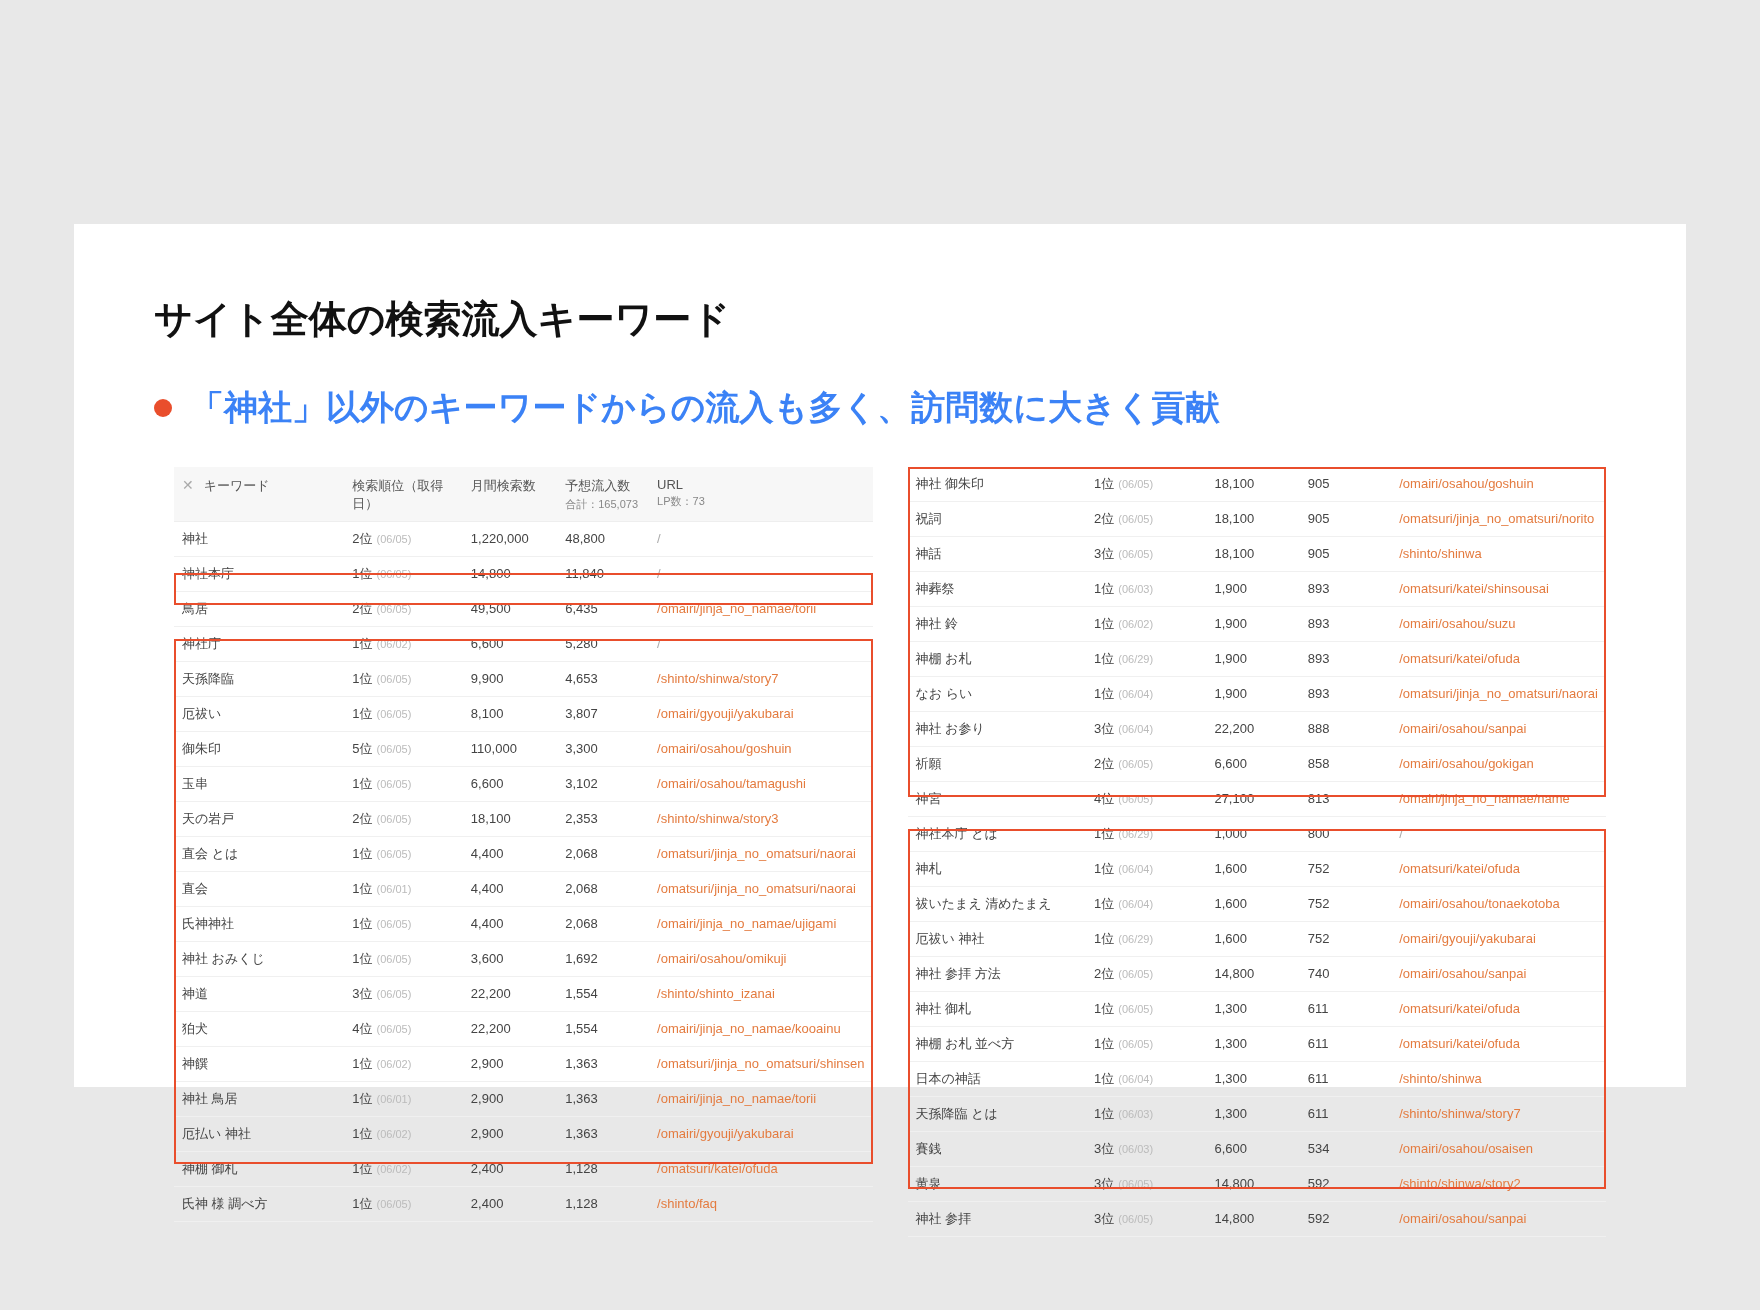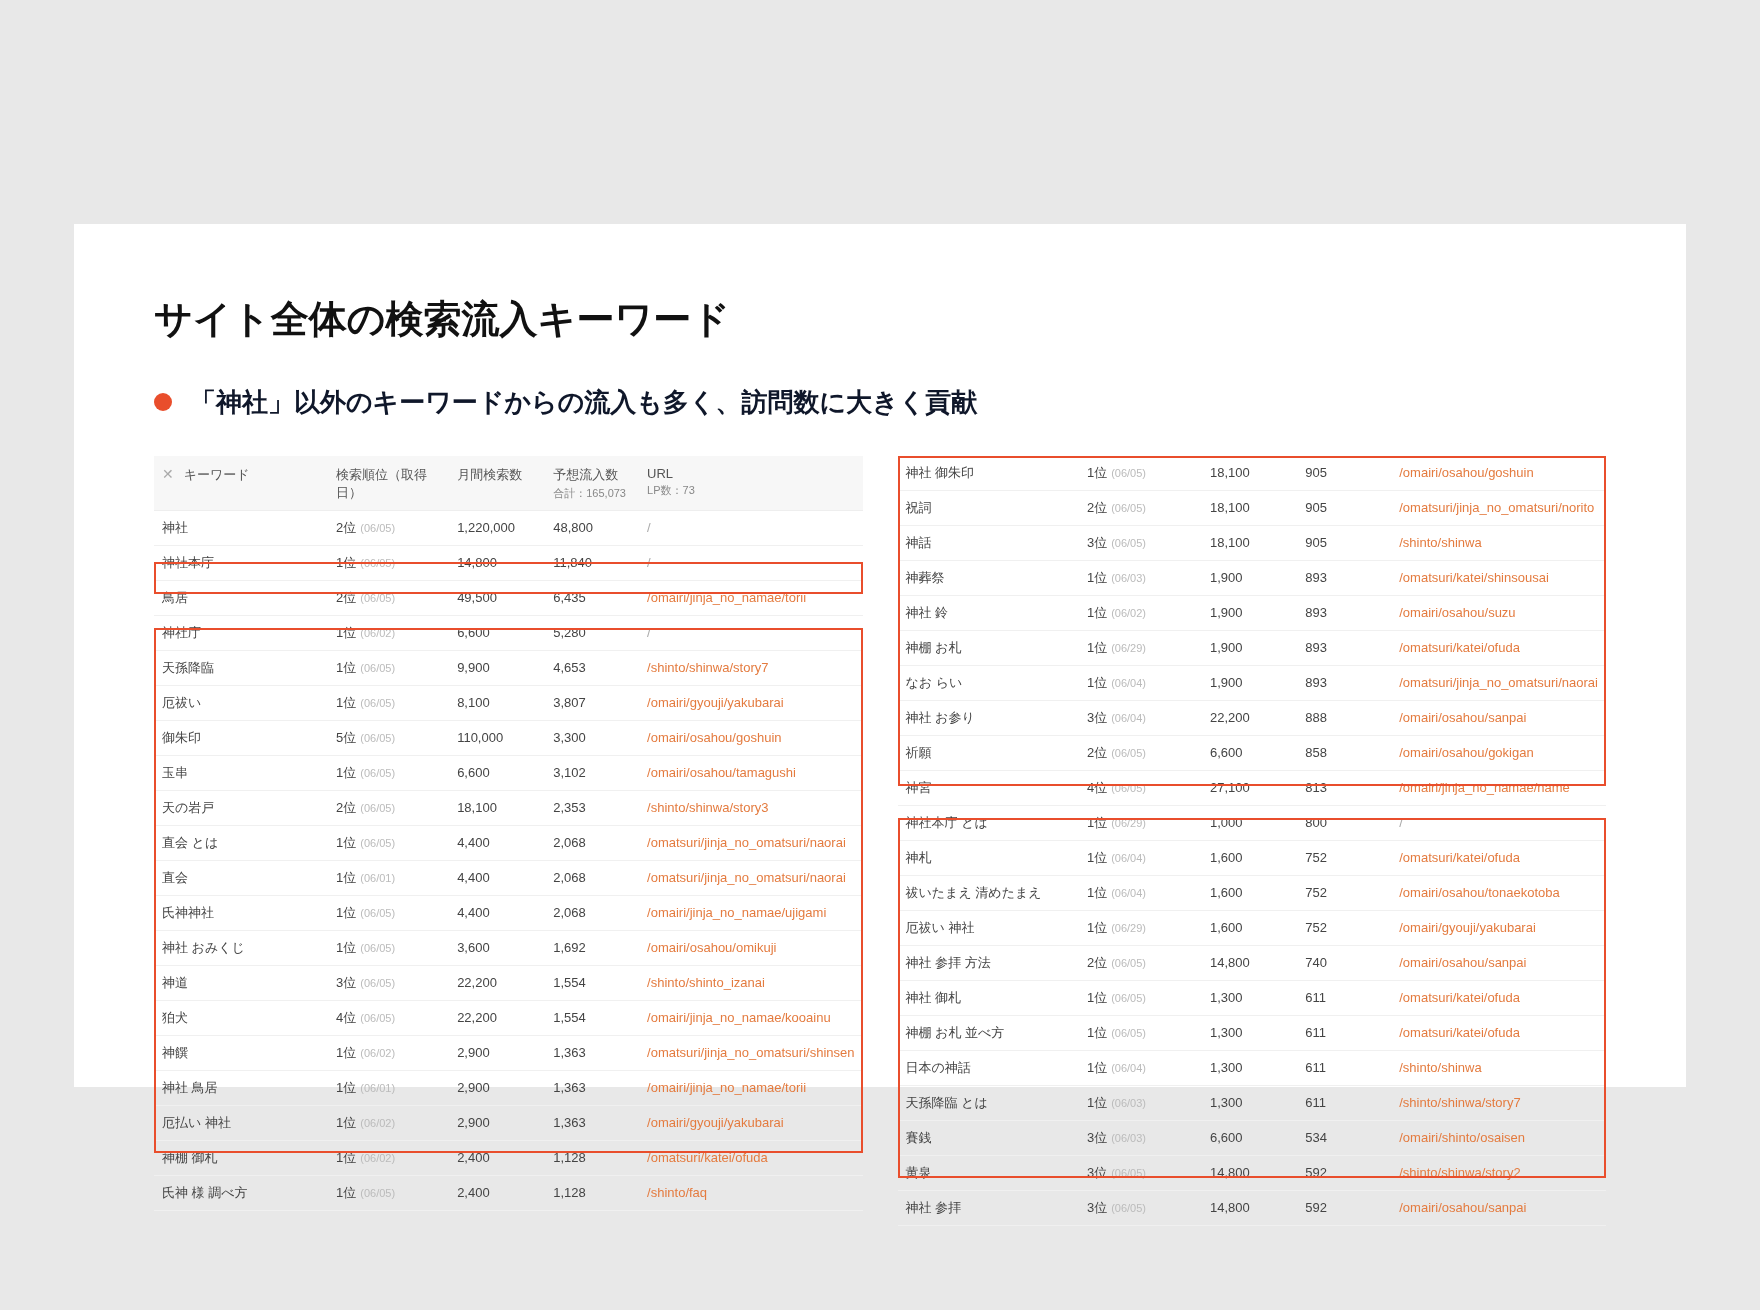--- a/index.html
+++ b/index.html
@@ -31,28 +31,29 @@
     margin-bottom: 36px;
   }
   .bullet {
     width: 18px;
     height: 18px;
     border-radius: 50%;
     background: #e94e2c;
     flex: 0 0 auto;
   }
   .bullet-text {
-    font-size: 26px;
+    font-size: 34px;
     font-weight: 700;
-    color: #0f172a;
+    color: #3b82f6;
   }
   .tables-wrap {
     display: flex;
     gap: 35px;
     align-items: flex-start;
+    margin-left: 20px;
   }
   .table-col { flex: 1; position: relative; }
   table {
     width: 100%;
     border-collapse: collapse;
     font-size: 13px;
     color: #444;
   }
   thead th {
     background: #f7f7f7;
@@ -406,21 +407,21 @@
               <td class="rank-cell"><span>1位</span><span class="date">(06/03)</span></td>
               <td>1,300</td>
               <td>611</td>
               <td class="url-cell"><a href="#">/shinto/shinwa/story7</a></td>
             </tr>
             <tr>
               <td class="kw-cell">賽銭</td>
               <td class="rank-cell"><span>3位</span><span class="date">(06/03)</span></td>
               <td>6,600</td>
               <td>534</td>
-              <td class="url-cell"><a href="#">/omairi/shinto/osaisen</a></td>
+              <td class="url-cell"><a href="#">/omairi/osahou/osaisen</a></td>
             </tr>
             <tr>
               <td class="kw-cell">黄泉</td>
               <td class="rank-cell"><span>3位</span><span class="date">(06/05)</span></td>
               <td>14,800</td>
               <td>592</td>
               <td class="url-cell"><a href="#">/shinto/shinwa/story2</a></td>
             </tr>
             <tr>
               <td class="kw-cell">神社 参拝</td>

